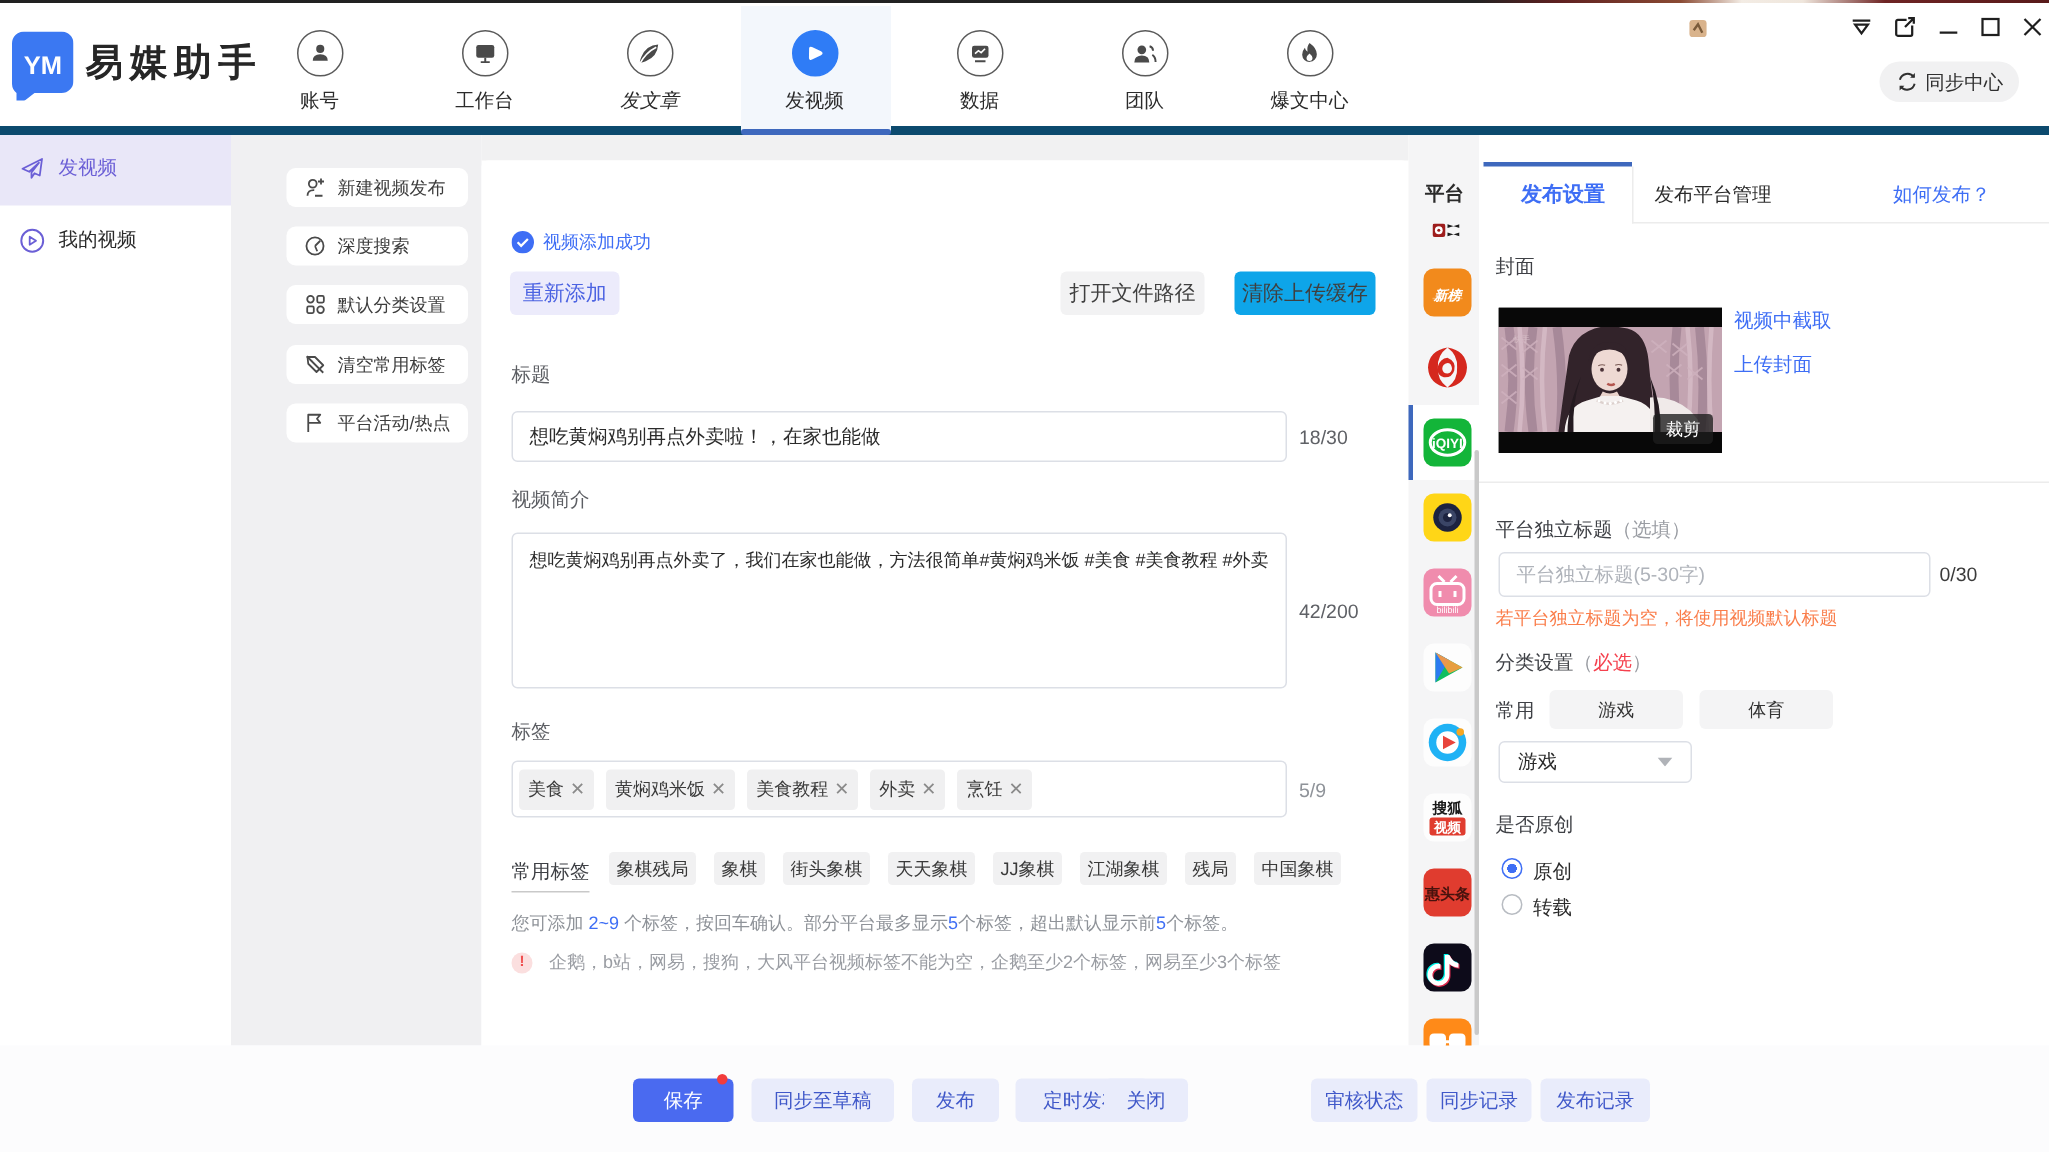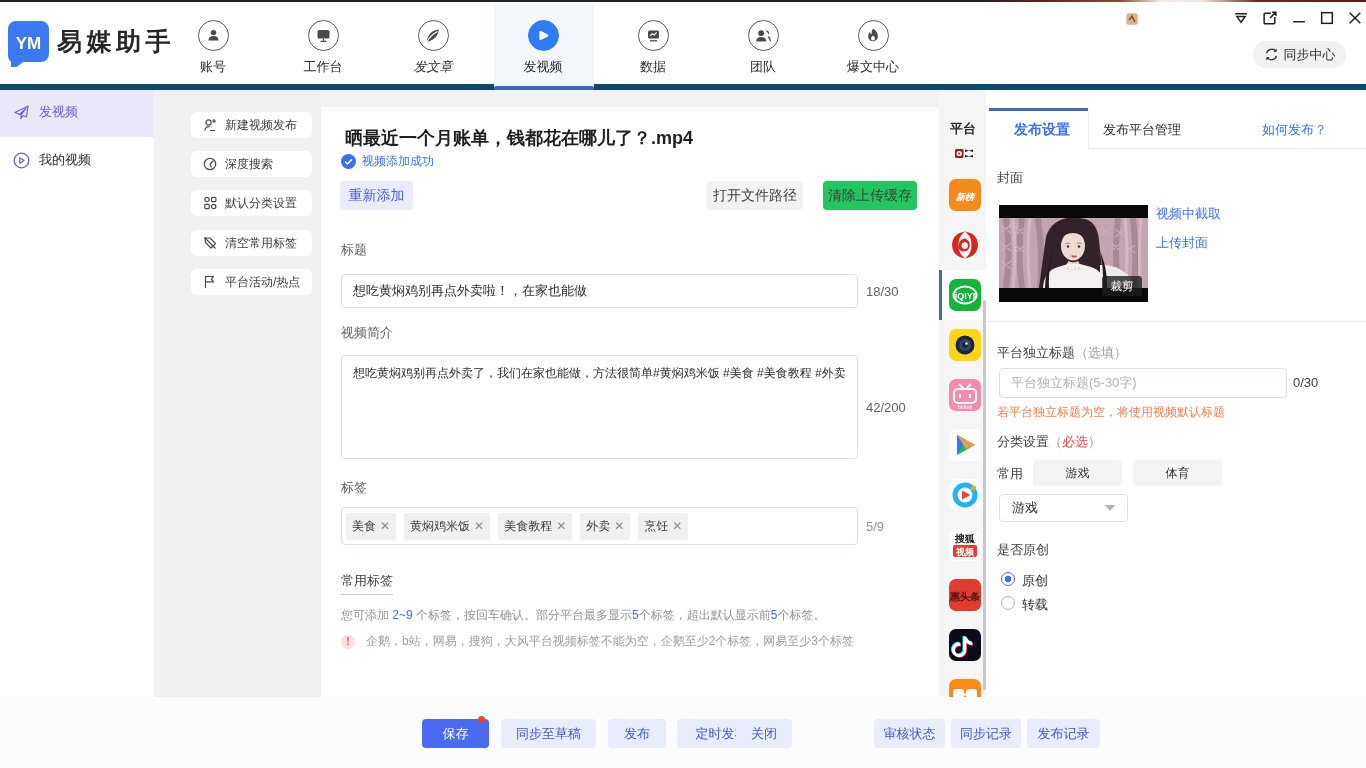--- a/index.html
+++ b/index.html
@@ -33,21 +33,21 @@
 #col2 { left:154px; top:90px; width:167px; height:607px; background:#f0f0f2; }
 .c2btn { position:absolute; left:37px; width:121px; height:26px; background:#fff; border-radius:6px; display:flex; align-items:center; padding-left:12px; gap:8px; font-size:12px; color:#3d3d3d; }
 
 
 #card { left:321px; top:107px; width:618px; height:590px; background:#fff; border-radius:4px 4px 0 0; }
 #vtitle { left:24px; top:19px; font-size:18px; font-weight:bold; color:#1f1f1f; }
 #vsucc { left:20px; top:46px; display:flex; align-items:center; gap:6px; font-size:12px; color:#3e6ef5; }
 .btn { position:absolute; display:flex; align-items:center; justify-content:center; border-radius:4px; }
 #readd { left:19px; top:74px; width:73px; height:29px; background:#ecebfb; color:#4c63e2; font-size:14px; }
 #openpath { left:386px; top:74px; width:96px; height:29px; color:#3f3f3f; font-size:14px; background:#f2f2f3; }
-#clearcache { left:502px; top:74px; width:94px; height:29px; color:#3f3f3f; font-size:14px; background:#22c55e; }
+#clearcache { left:502px; top:74px; width:94px; height:29px; color:#3f3f3f; font-size:14px; background:#0ea5e9; }
 .flabel { position:absolute; left:20px; font-size:13px; color:#5c5e63; }
 .finput { position:absolute; left:20px; width:517px; border:1px solid #dcdfe6; border-radius:4px; background:#fff; font-size:13px; color:#2b2b2b; display:flex; align-items:center; padding-left:11px; }
 .fcount { position:absolute; font-size:13px; color:#5f6166; }
 .tagpill { display:inline-flex; align-items:center; background:#f0f0f1; border-radius:3px; font-size:12px; color:#3a3a3a; height:27px; padding:0 6px; gap:4px; }
 .tagx { color:#8a8a8a; font-size:12px; }
 .ctag { display:inline-flex; align-items:center; background:#f1f1f2; border-radius:3px; font-size:12px; color:#3a3a3a; height:22px; padding:0 5px; }
 #hint { left:20px; top:500px; font-size:12px; color:#8f9399; }
 #hint b { color:#3e6ef5; font-weight:normal; }
 #warn { left:20px; top:526px; display:flex; align-items:center; gap:11px; font-size:12px; color:#9a9da3; }
 #warnico { width:14px; height:14px; border-radius:50%; background:#fbdfdf; color:#ef4f4f; font-size:10px; font-weight:bold; display:flex; align-items:center; justify-content:center; }
@@ -234,21 +234,20 @@
   </div>
   <div class="c2btn" style="top:179px;">
     <svg width="14" height="14" viewBox="0 0 14 14">
         <path d="M2.5 13 V1.5 h8 l-2.2 2.7 2.2 2.7 h-8" fill="none" stroke="#4a4a4a" stroke-width="1.2" stroke-linejoin="round"></path>
       </svg>
     平台活动/热点
   </div>
 </div>
 
 <div id="card" class="abs">
-  <div id="vtitle" class="abs">晒最近一个月账单，钱都花在哪儿了？.mp4</div>
   <div id="vsucc" class="abs">
     <svg width="15" height="15" viewBox="0 0 14 14">
         <circle cx="7" cy="7" r="7" fill="#3e6ef5"></circle>
         <path d="M3.8 7 l2.2 2.2 L10.2 5" stroke="#fff" stroke-width="1.4" fill="none"></path>
       </svg>
     <span>视频添加成功</span>
   </div>
   <div id="readd" class="btn">重新添加</div>
   <div id="openpath" class="btn">打开文件路径</div>
   <div id="clearcache" class="btn">清除上传缓存</div>
@@ -265,20 +264,30 @@
   <div class="finput" style="top:400px; height:38px; gap:8px; padding-left:4px;">
     <span class="tagpill">美食<span class="tagx">✕</span></span>
     <span class="tagpill">黄焖鸡米饭<span class="tagx">✕</span></span>
     <span class="tagpill">美食教程<span class="tagx">✕</span></span>
     <span class="tagpill">外卖<span class="tagx">✕</span></span>
     <span class="tagpill">烹饪<span class="tagx">✕</span></span>
   </div>
   <div class="fcount" style="left:545px; top:412px; color:#8f9399;">5/9</div>
 
   <div class="flabel" style="top:465px; color:#3d3f44; border-bottom:1px solid #c9c9c9; padding-bottom:4px;">常用标签</div>
+  <div class="abs" style="left:85px; top:461px; display:flex; gap:12px;">
+    <span class="ctag">象棋残局</span>
+      <span class="ctag">象棋</span>
+      <span class="ctag">街头象棋</span>
+      <span class="ctag">天天象棋</span>
+      <span class="ctag">JJ象棋</span>
+      <span class="ctag">江湖象棋</span>
+      <span class="ctag">残局</span>
+      <span class="ctag">中国象棋</span>
+  </div>
   <div id="hint" class="abs">您可添加 <b>2~9</b> 个标签，按回车确认。部分平台最多显示<b>5</b>个标签，超出默认显示前<b>5</b>个标签。</div>
   <div id="warn" class="abs">
       <span id="warnico">!</span>
       <span>企鹅，b站，网易，搜狗，大风平台视频标签不能为空，企鹅至少2个标签，网易至少3个标签</span>
     </div>
 </div>
 
 <div id="platcol" class="abs">
   <div id="plathead">平台</div>
   <div id="platsel"></div>

